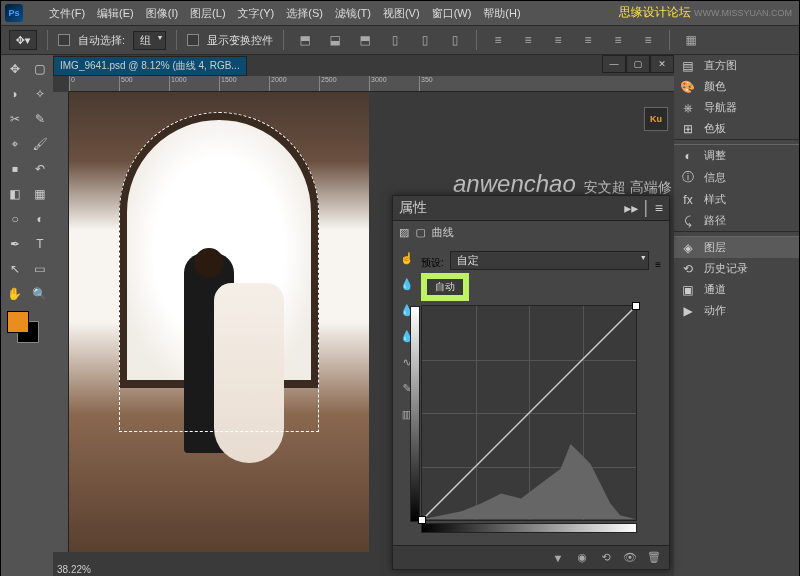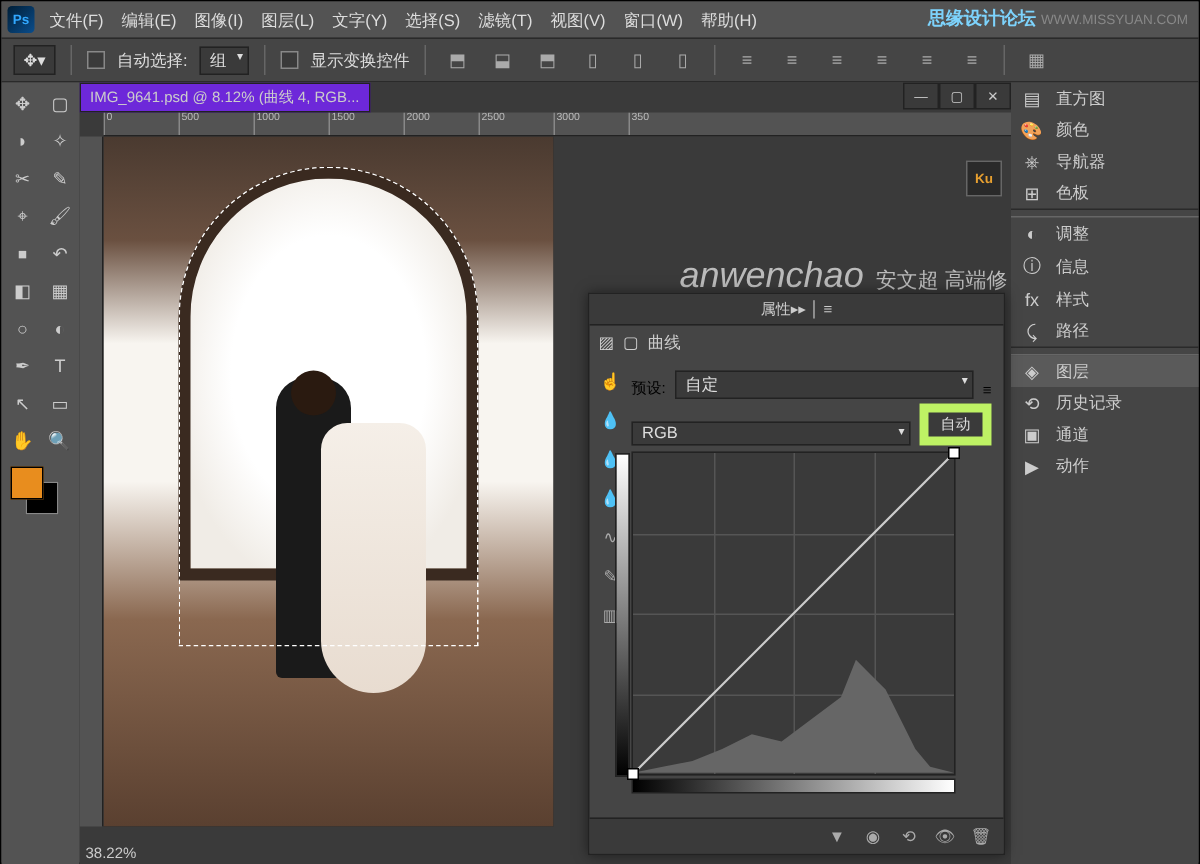--- a/index.html
+++ b/index.html
@@ -1,39 +1,39 @@
 <!DOCTYPE html>
 <html><head>
 <meta charset="utf-8">
 <style>
 * { margin: 0; padding: 0; box-sizing: border-box; font-family: "Microsoft YaHei", sans-serif; }
 body { background: #535353; width: 800px; height: 576px; overflow: hidden; position: relative; }
 .window-border { border: 1px solid #000; width: 800px; height: 576px; }
 .menubar { background: #535353; height: 24px; display: flex; align-items: center; padding: 0 4px; font-size: 11px; color: #ddd; }
-.ps-icon { width: 18px; height: 18px; background: linear-gradient(135deg, #001e36, #0a4d8c); border-radius: 3px; display: flex; align-items: center; justify-content: center; color: #31a8ff; font-weight: bold; font-size: 9px; margin-right: 4px; }
+.ps-icon { width: 18px; height: 18px; background: linear-gradient(135deg, #001e36, #0a4d8c); border-radius: 3px; display: flex; align-items: center; justify-content: center; color: #31a8ff; font-weight: bold; font-size: 9px; margin-right: 20px; }
 .menu-item { padding: 0 6px; cursor: pointer; }
 .watermark-top { position: absolute; top: 4px; right: 8px; font-size: 12px; color: #999; }
-.watermark-top .wm1 { color: #7dd3fc; font-weight: bold; }
+.watermark-top .wm1 { color: #fde047; font-weight: normal; }
 .watermark-top .wm2 { color: #888; font-size: 9px; }
 .optionbar { background: #454545; height: 30px; display: flex; align-items: center; padding: 0 8px; gap: 8px; font-size: 11px; color: #ddd; border-top: 1px solid #2a2a2a; border-bottom: 1px solid #2a2a2a; }
 .tool-preset { width: 28px; height: 20px; background: #3a3a3a; border: 1px solid #222; display: flex; align-items: center; justify-content: center; }
 .checkbox { width: 12px; height: 12px; border: 1px solid #888; background: #3a3a3a; }
 .dropdown { background: #3a3a3a; border: 1px solid #222; padding: 1px 14px 1px 6px; position: relative; font-size: 11px; color: #ddd; }
 .dropdown::after { content: "▾"; position: absolute; right: 3px; font-size: 8px; }
 .icon-btn { width: 22px; height: 20px; border: 1px solid transparent; display: flex; align-items: center; justify-content: center; color: #aaa; font-size: 12px; }
 .divider { width: 1px; height: 20px; background: #666; margin: 0 2px; }
 .main-area { display: flex; height: 522px; }
 .left-tools { width: 52px; background: #535353; display: grid; grid-template-columns: 1fr 1fr; gap: 1px; padding: 2px; align-content: start; }
 .tool { width: 24px; height: 24px; display: flex; align-items: center; justify-content: center; color: #ccc; font-size: 12px; cursor: pointer; }
 .swatches { grid-column: 1 / 3; padding: 4px; }
 .swatch-box { position: relative; width: 32px; height: 32px; }
 .swatch-fg { position: absolute; width: 22px; height: 22px; background: #e88d1e; border: 1px solid #000; top: 0; left: 0; }
 .swatch-bg { position: absolute; width: 22px; height: 22px; background: #000; border: 1px solid #888; bottom: 0; right: 0; }
 .canvas-area { flex: 1; background: #3a3a3a; position: relative; overflow: hidden; }
-.doc-tab { background: #6d28d9; display: inline-flex; align-items: flex-start; padding: 2px 6px; font-size: 10px; color: #ccc; border: 1px solid #222; gap: 6px; }
+.doc-tab { background: #0c4a6e; display: inline-flex; align-items: flex-start; padding: 2px 6px; font-size: 10px; color: #ccc; border: 1px solid #222; gap: 6px; }
 .tab-controls { position: absolute; top: 0; right: 0; display: flex; }
 .tab-controls div { width: 24px; height: 18px; background: #3a3a3a; border: 1px solid #222; display: flex; align-items: center; justify-content: center; font-size: 9px; color: #ccc; cursor: pointer; }
 .ruler-h { height: 16px; background: #535353; font-size: 7px; color: #bbb; display: flex; border-bottom: 1px solid #222; overflow: hidden; margin-left: 16px; }
 .ruler-h span { flex: 0 0 50px; border-left: 1px solid #888; padding-left: 1px; }
 .ruler-v { width: 16px; height: 460px; background: #535353; float: left; border-right: 1px solid #222; }
 .canvas { margin-left: 16px; width: 300px; height: 460px; background: #2a2a2a; position: relative; overflow: hidden; }
 .photo { width: 300px; height: 460px; background: linear-gradient(180deg, #4a3a30 0%, #6a5040 15%, #f8f5f0 30%, #f8f5f0 50%, #8a6850 70%, #5a4030 100%); position: relative; }
 .arch { position: absolute; top: 20px; left: 50px; width: 200px; height: 60%; border-radius: 100px 100px 0 0; background: radial-gradient(ellipse at center, #fff 50%, #f0ece6 80%); border: 8px solid #3a2a20; }
 .arch::before, .arch::after { content: ""; position: absolute; background: #aaa; }
 .figures { position: absolute; top: 35%; left: 35%; width: 100px; height: 250px; }
@@ -45,21 +45,21 @@
 .watermark-center { position: absolute; top: 115px; left: 400px; color: #bbb; font-family: cursive; }
 .watermark-center .w1 { font-size: 24px; font-style: italic; }
 .watermark-center .w2 { font-size: 14px; margin-left: 4px; }
 .watermark-center .w3 { font-size: 7px; color: #888; letter-spacing: 1px; }
 .right-panels { width: 125px; background: #454545; display: flex; flex-direction: column; font-size: 11px; color: #ccc; }
 .panel-item { display: flex; align-items: center; padding: 3px 6px; gap: 8px; cursor: pointer; }
 .panel-item.active { background: #5a5a5a; }
 .panel-item .picon { width: 16px; text-align: center; font-size: 12px; }
 .panel-divider { height: 6px; border-top: 1px solid #2a2a2a; border-bottom: 1px solid #666; }
 .properties-panel { position: absolute; left: 392px; top: 195px; width: 278px; height: 375px; background: #454545; border: 1px solid #222; box-shadow: 0 0 8px rgba(0,0,0,0.5); }
-.panel-header { background: #3a3a3a; padding: 3px 6px; font-size: 10px; color: #ccc; display: flex; justify-content: center; align-items: center; border-bottom: 1px solid #222; }
+.panel-header { background: #3a3a3a; padding: 3px 6px; font-size: 14px; color: #ccc; display: flex; justify-content: space-between; align-items: center; border-bottom: 1px solid #222; }
 .panel-sub { padding: 4px 6px; display: flex; align-items: center; gap: 6px; font-size: 11px; color: #ccc; }
 .curves-body { display: flex; }
 .curves-tools { width: 28px; display: flex; flex-direction: column; align-items: center; gap: 6px; padding: 4px 0; }
 .curves-tools .ct { width: 20px; height: 20px; display: flex; align-items: center; justify-content: center; color: #aaa; font-size: 11px; cursor: pointer; }
 .curves-right { flex: 1; padding: 4px 8px 4px 0; }
 .curves-row { display: flex; align-items: flex-end; gap: 6px; margin: 3px 0; font-size: 10px; }
 .curves-row .dropdown { flex: 1; }
 .btn { background: #3a3a3a; border: 6px solid #bef264; padding: 1px 8px; font-size: 10px; color: #ddd; cursor: pointer; }
 .curves-grid { width: 216px; height: 216px; background: #3a3a3a; position: relative; margin-top: 4px; border: 1px solid #222; }
 .grid-line { position: absolute; background: #555; }
@@ -269,21 +269,20 @@
       <div class="ct">✎</div>
       <div class="ct">▥</div>
     </div>
     <div class="curves-right">
       <div class="curves-row">
         <span>预设:</span>
         <div class="dropdown">自定</div>
         <span>≡</span>
       </div>
       <div class="curves-row">
-        <div class="dropdown">RGB</div>
         <div class="btn">自动</div>
       </div>
       <div class="curves-grid">
         <div class="gradient-v"></div>
         <div class="grid-line" style="left:25%;top:0;width:1px;height:100%"></div>
         <div class="grid-line" style="left:50%;top:0;width:1px;height:100%"></div>
         <div class="grid-line" style="left:75%;top:0;width:1px;height:100%"></div>
         <div class="grid-line" style="top:25%;left:0;height:1px;width:100%"></div>
         <div class="grid-line" style="top:50%;left:0;height:1px;width:100%"></div>
         <div class="grid-line" style="top:75%;left:0;height:1px;width:100%"></div>

